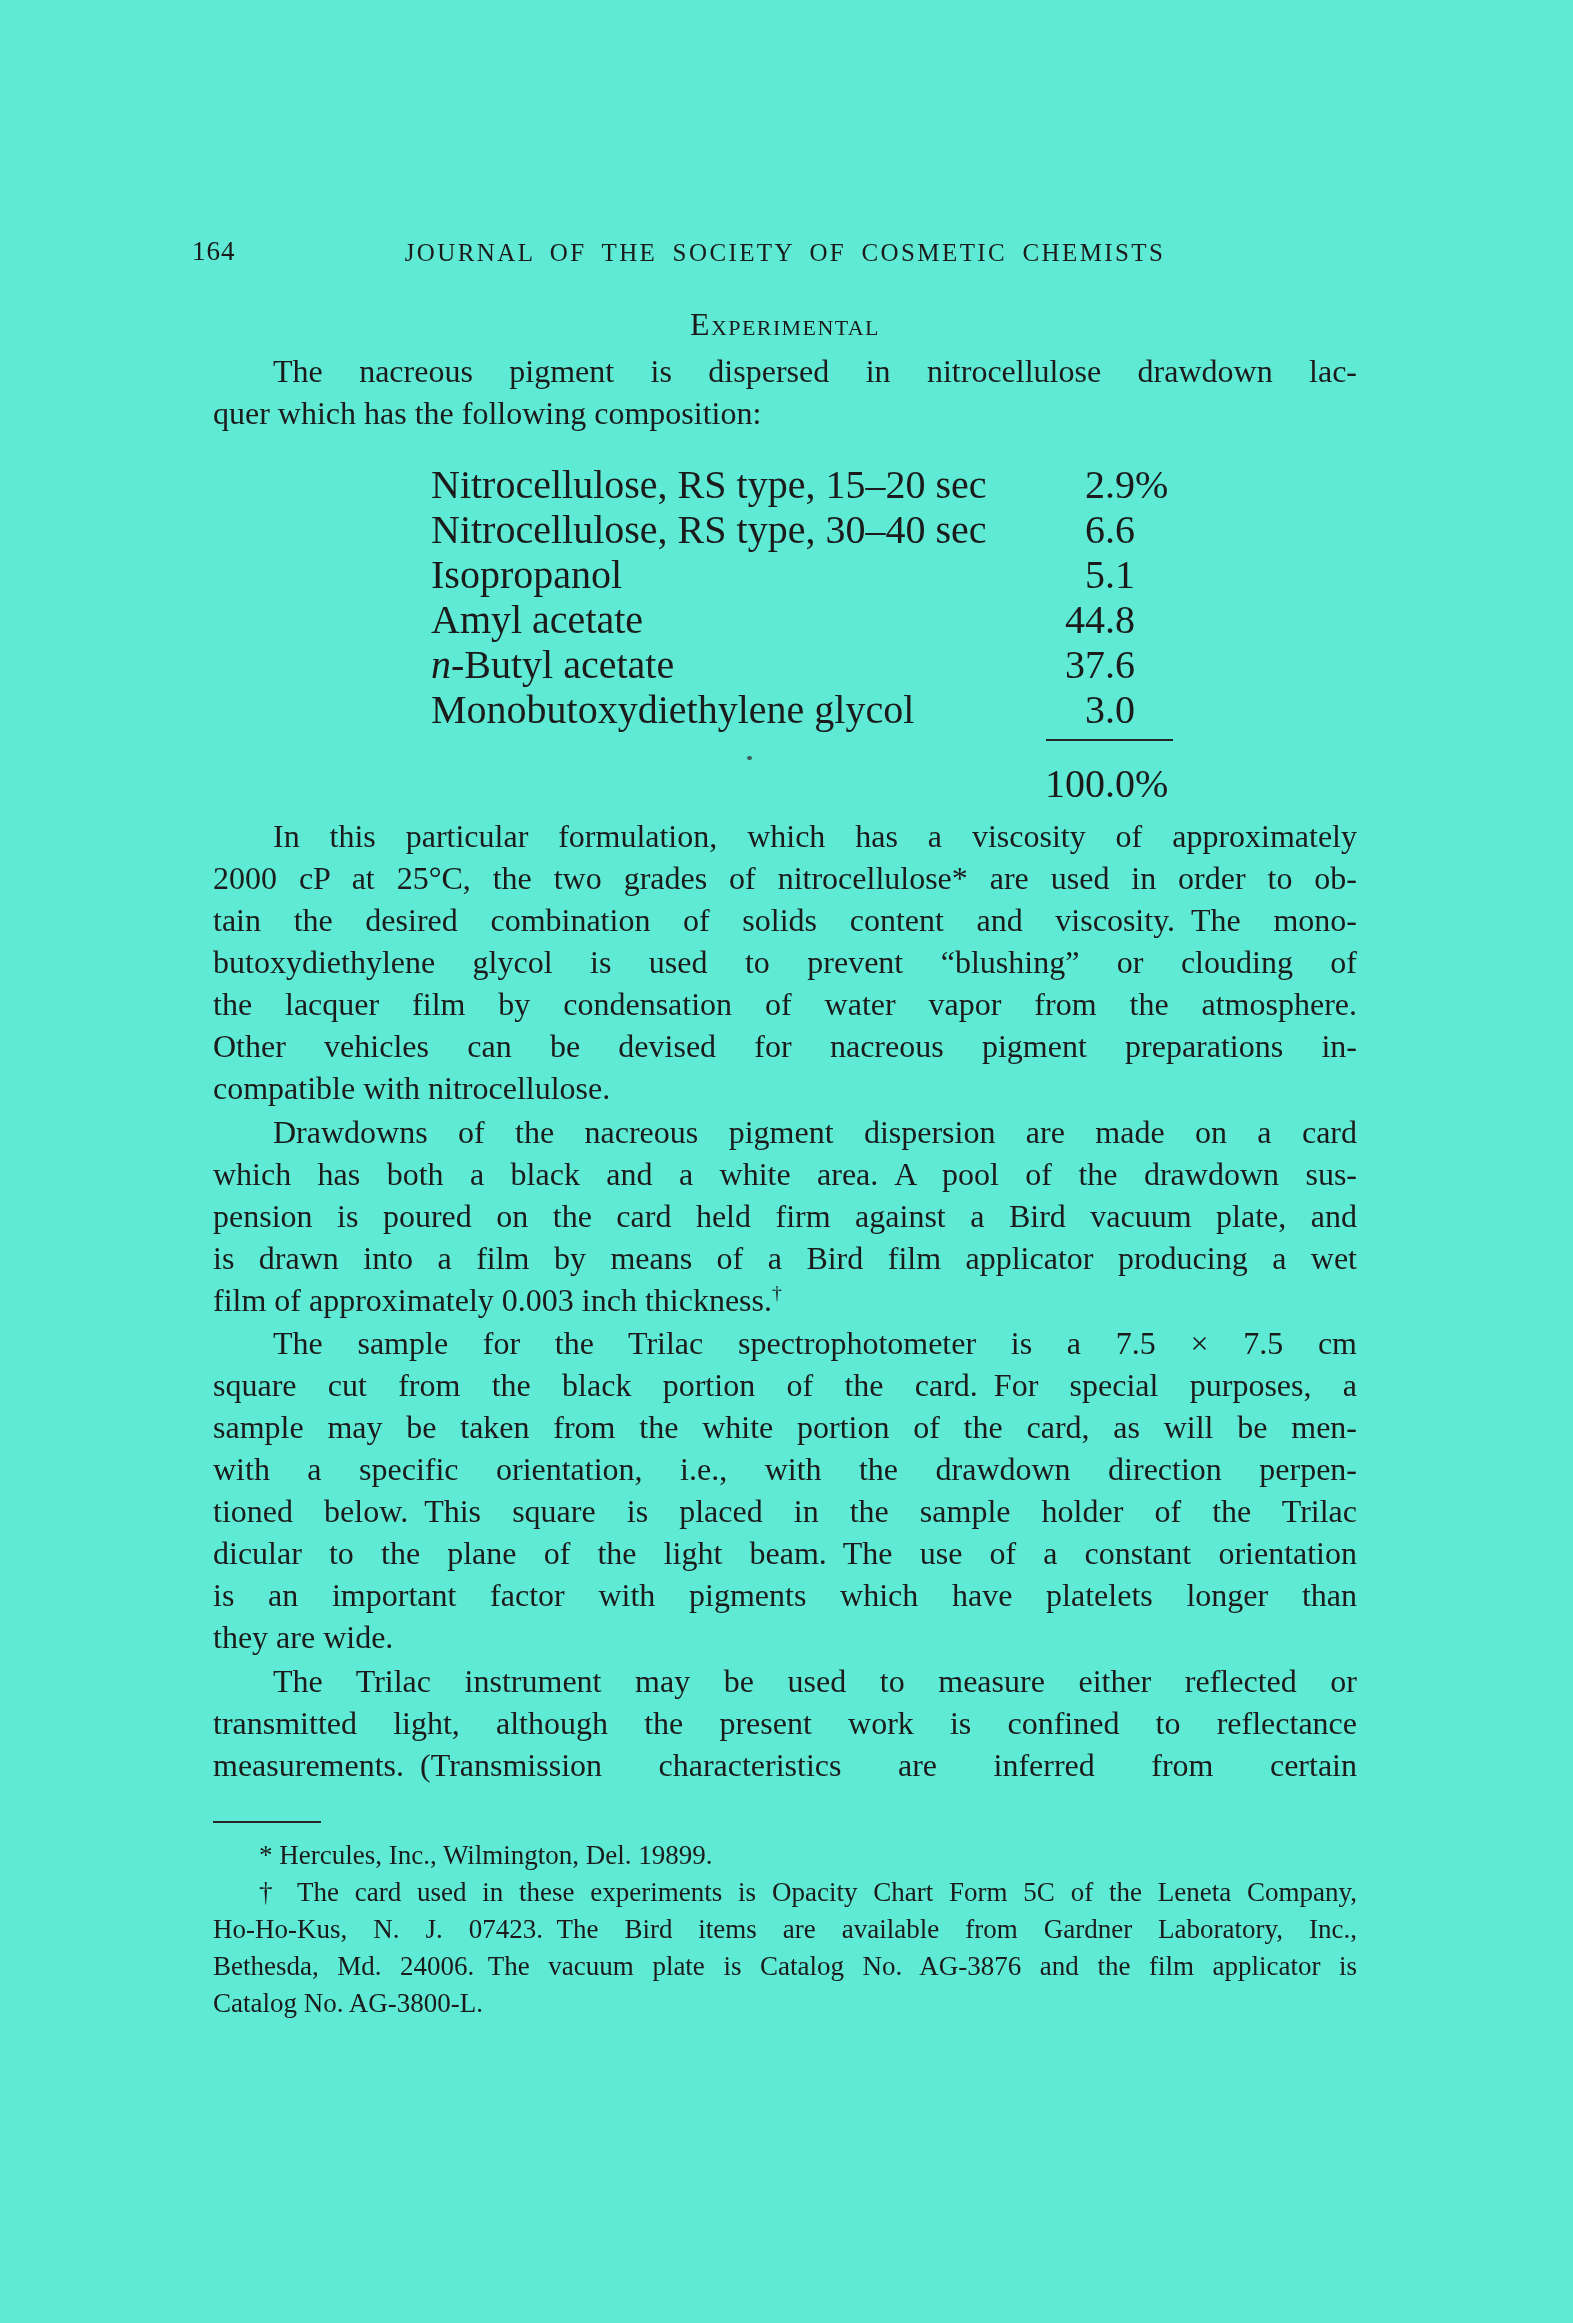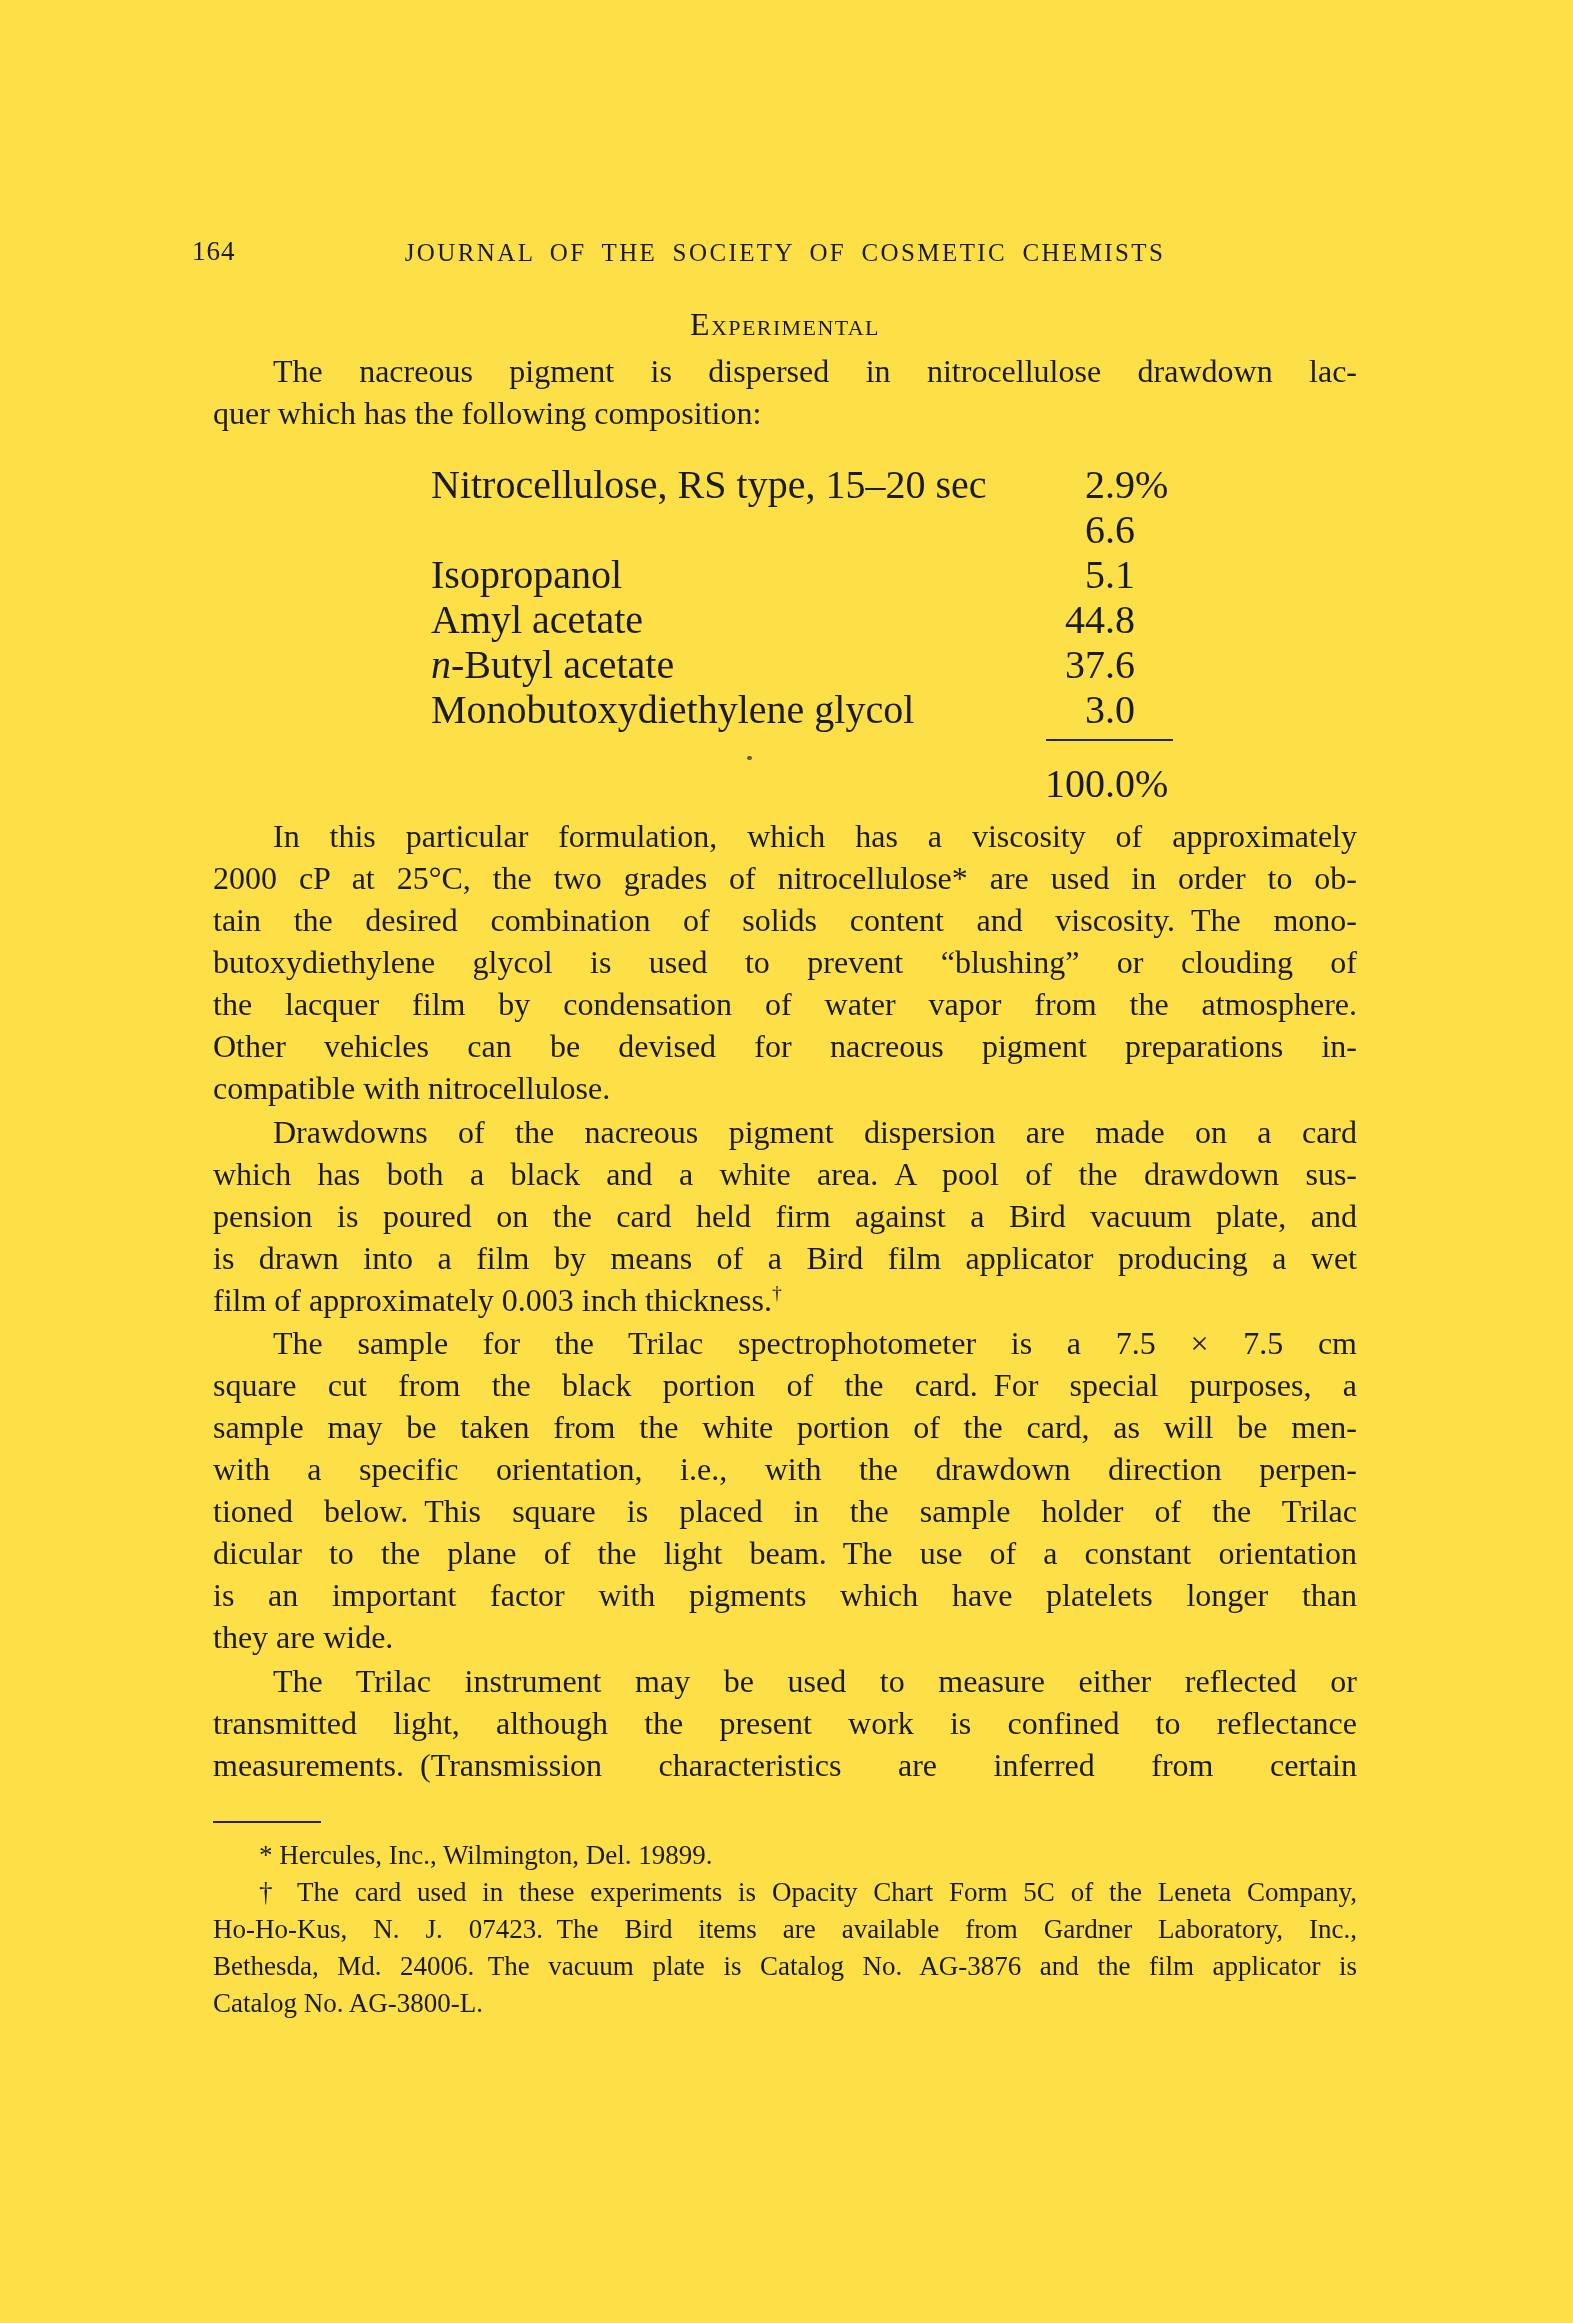--- a/index.html
+++ b/index.html
@@ -1,20 +1,20 @@
 <!DOCTYPE html>
 <html><head>
 <meta charset="utf-8">
 <style>
   html,body { margin:0; padding:0; background:#777; }
   .page {
     position:relative;
     width:1574px; height:2324px;
     margin:0 auto;
-    background:#fde047;
+    background:#5eead4;
     font-family:"Liberation Serif","DejaVu Serif",serif;
     color:#1b1b1b;
     overflow:hidden;
   }
   .page-number {
     position:absolute; left:192px; top:236px;
     font-size:27px; letter-spacing:1px;
   }
   .journal-title {
     position:absolute; left:213px; top:239px; width:1144px;
@@ -89,20 +89,21 @@
       <div class="line lastline">quer which has the following composition:</div>
     </div>
 
   <div class="comp-table" id="comp-table">
       <div class="trow">
         <span class="tlabel">Nitrocellulose, RS type, 15–20 sec</span>
         <span class="tnum">2.9</span>
         <span class="tsuf">%</span>
       </div>
       <div class="trow">
+        <span class="tlabel">Nitrocellulose, RS type, 30–40 sec</span>
         <span class="tnum">6.6</span>
         <span class="tsuf"></span>
       </div>
       <div class="trow">
         <span class="tlabel">Isopropanol</span>
         <span class="tnum">5.1</span>
         <span class="tsuf"></span>
       </div>
       <div class="trow">
         <span class="tlabel">Amyl acetate</span>

